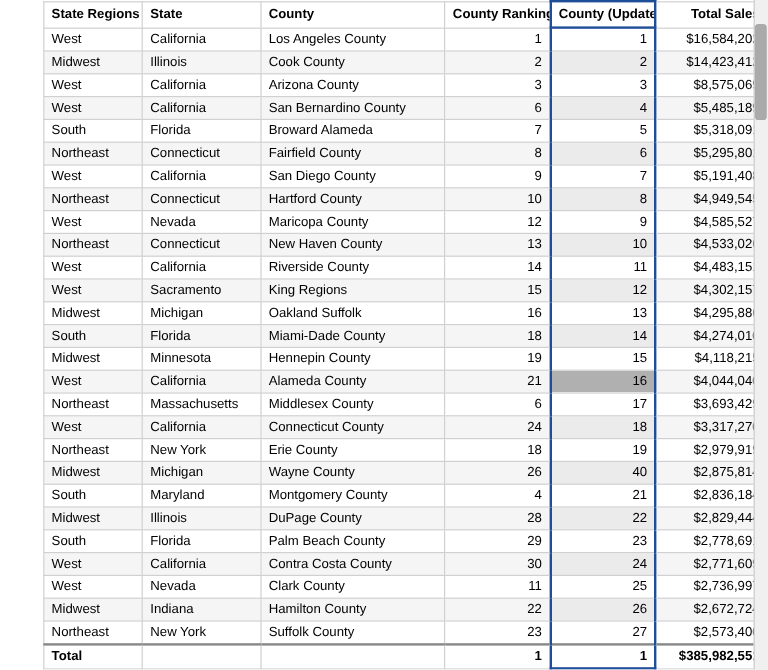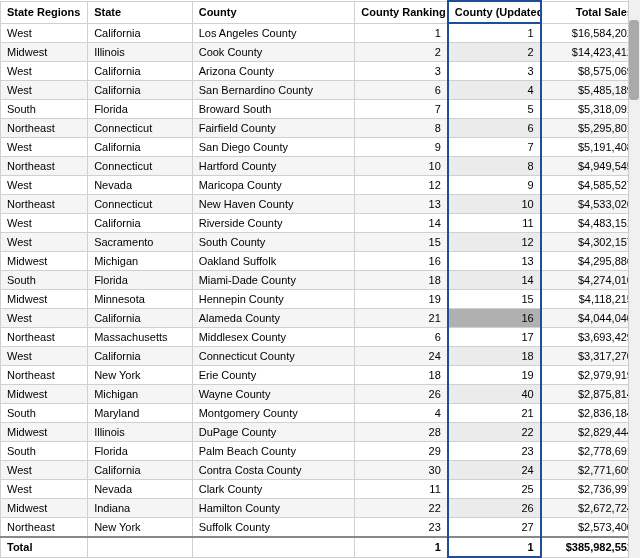--- a/index.html
+++ b/index.html
@@ -9,20 +9,21 @@
       background: #fff;
       width: 640px;
       height: 558px;
       overflow: hidden;
     }
     .table-container {
       width: 640px;
       height: 558px;
       overflow: hidden;
       position: relative;
+      padding-left: 36px;
     }
     table {
       border-collapse: collapse;
       width: 100%;
       table-layout: fixed;
     }
     thead tr {
       background: #fff;
     }
     th {
@@ -148,21 +149,21 @@
           <td class="col-state-regions">West</td>
           <td class="col-state">California</td>
           <td class="col-county">San Bernardino County</td>
           <td class="col-county-ranking numeric">6</td>
           <td class="col-county-updated numeric county-updated">4</td>
           <td class="col-total-sales numeric">$5,485,189</td>
         </tr>
         <tr>
           <td class="col-state-regions">South</td>
           <td class="col-state">Florida</td>
-          <td class="col-county">Broward South</td>
+          <td class="col-county">Broward Alameda</td>
           <td class="col-county-ranking numeric">7</td>
           <td class="col-county-updated numeric county-updated">5</td>
           <td class="col-total-sales numeric">$5,318,091</td>
         </tr>
         <tr>
           <td class="col-state-regions">Northeast</td>
           <td class="col-state">Connecticut</td>
           <td class="col-county">Fairfield County</td>
           <td class="col-county-ranking numeric">8</td>
           <td class="col-county-updated numeric county-updated">6</td>
@@ -204,21 +205,21 @@
           <td class="col-state-regions">West</td>
           <td class="col-state">California</td>
           <td class="col-county">Riverside County</td>
           <td class="col-county-ranking numeric">14</td>
           <td class="col-county-updated numeric county-updated">11</td>
           <td class="col-total-sales numeric">$4,483,151</td>
         </tr>
         <tr>
           <td class="col-state-regions">West</td>
           <td class="col-state">Sacramento</td>
-          <td class="col-county">South County</td>
+          <td class="col-county">King Regions</td>
           <td class="col-county-ranking numeric">15</td>
           <td class="col-county-updated numeric county-updated">12</td>
           <td class="col-total-sales numeric">$4,302,157</td>
         </tr>
         <tr>
           <td class="col-state-regions">Midwest</td>
           <td class="col-state">Michigan</td>
           <td class="col-county">Oakland Suffolk</td>
           <td class="col-county-ranking numeric">16</td>
           <td class="col-county-updated numeric county-updated">13</td>

